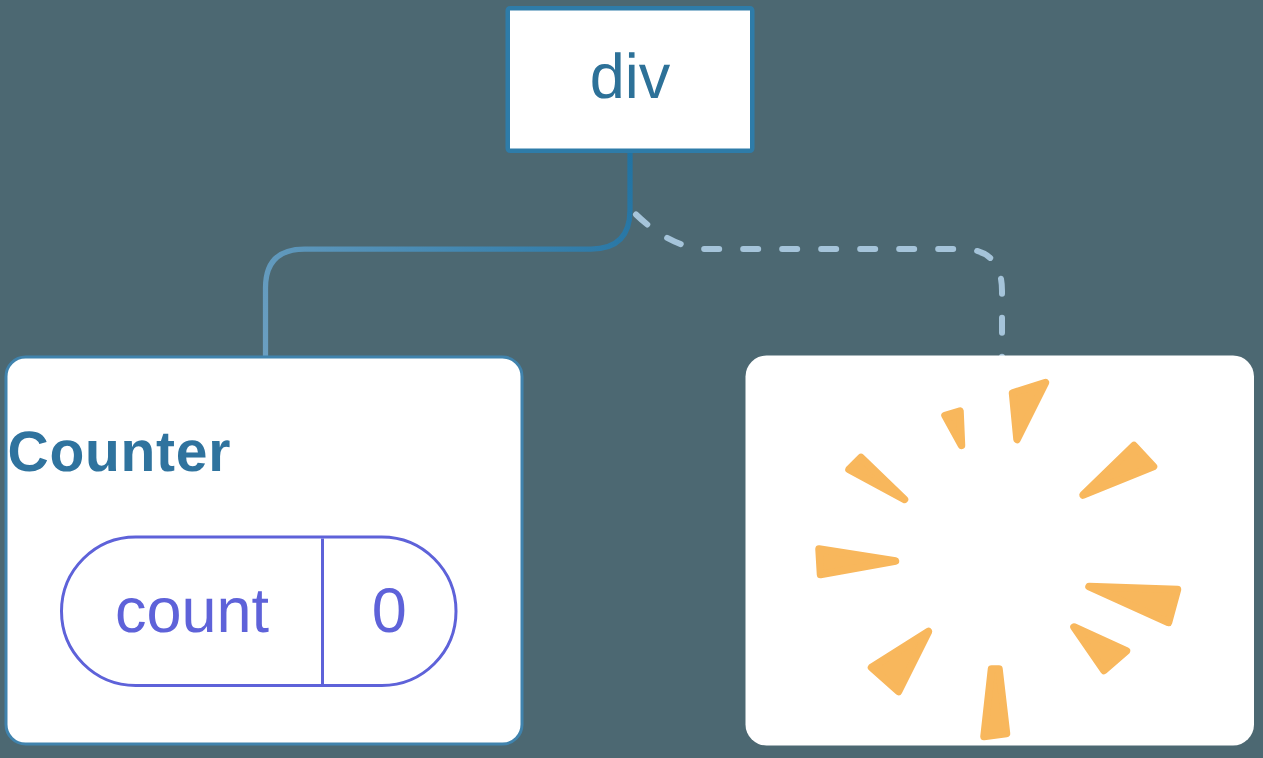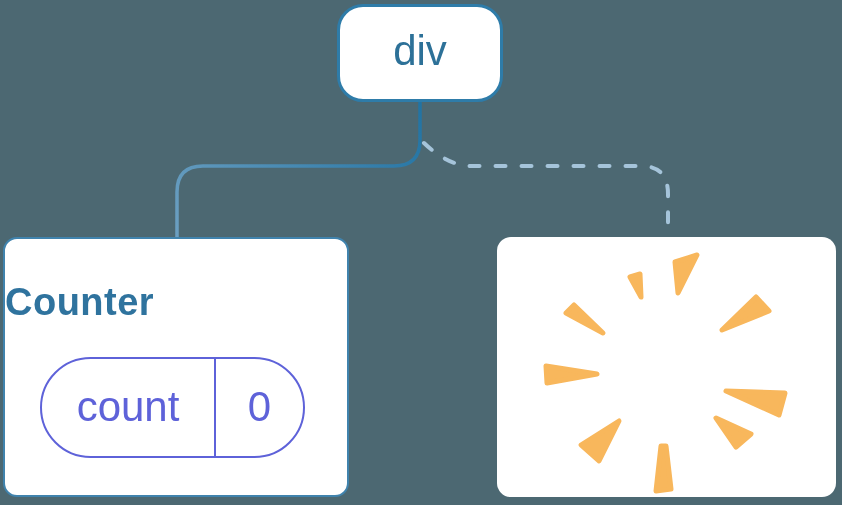--- a/index.html
+++ b/index.html
@@ -27,21 +27,21 @@
   .node {
     position: absolute;
     background: #ffffff;
     z-index: 2;
     box-sizing: border-box;
   }
   .node-root {
     left: 337px; top: 4px;
     width: 166px; height: 98px;
     border: 3px solid #2E7CA9;
-    border-radius: 26px;
+    border-radius: 3px;
     display: flex;
     align-items: center;
     justify-content: center;
   }
   .node-root .label {
     color: #2D7198;
     font-size: 42px;
     line-height: 1;
     padding-bottom: 4px;
   }

